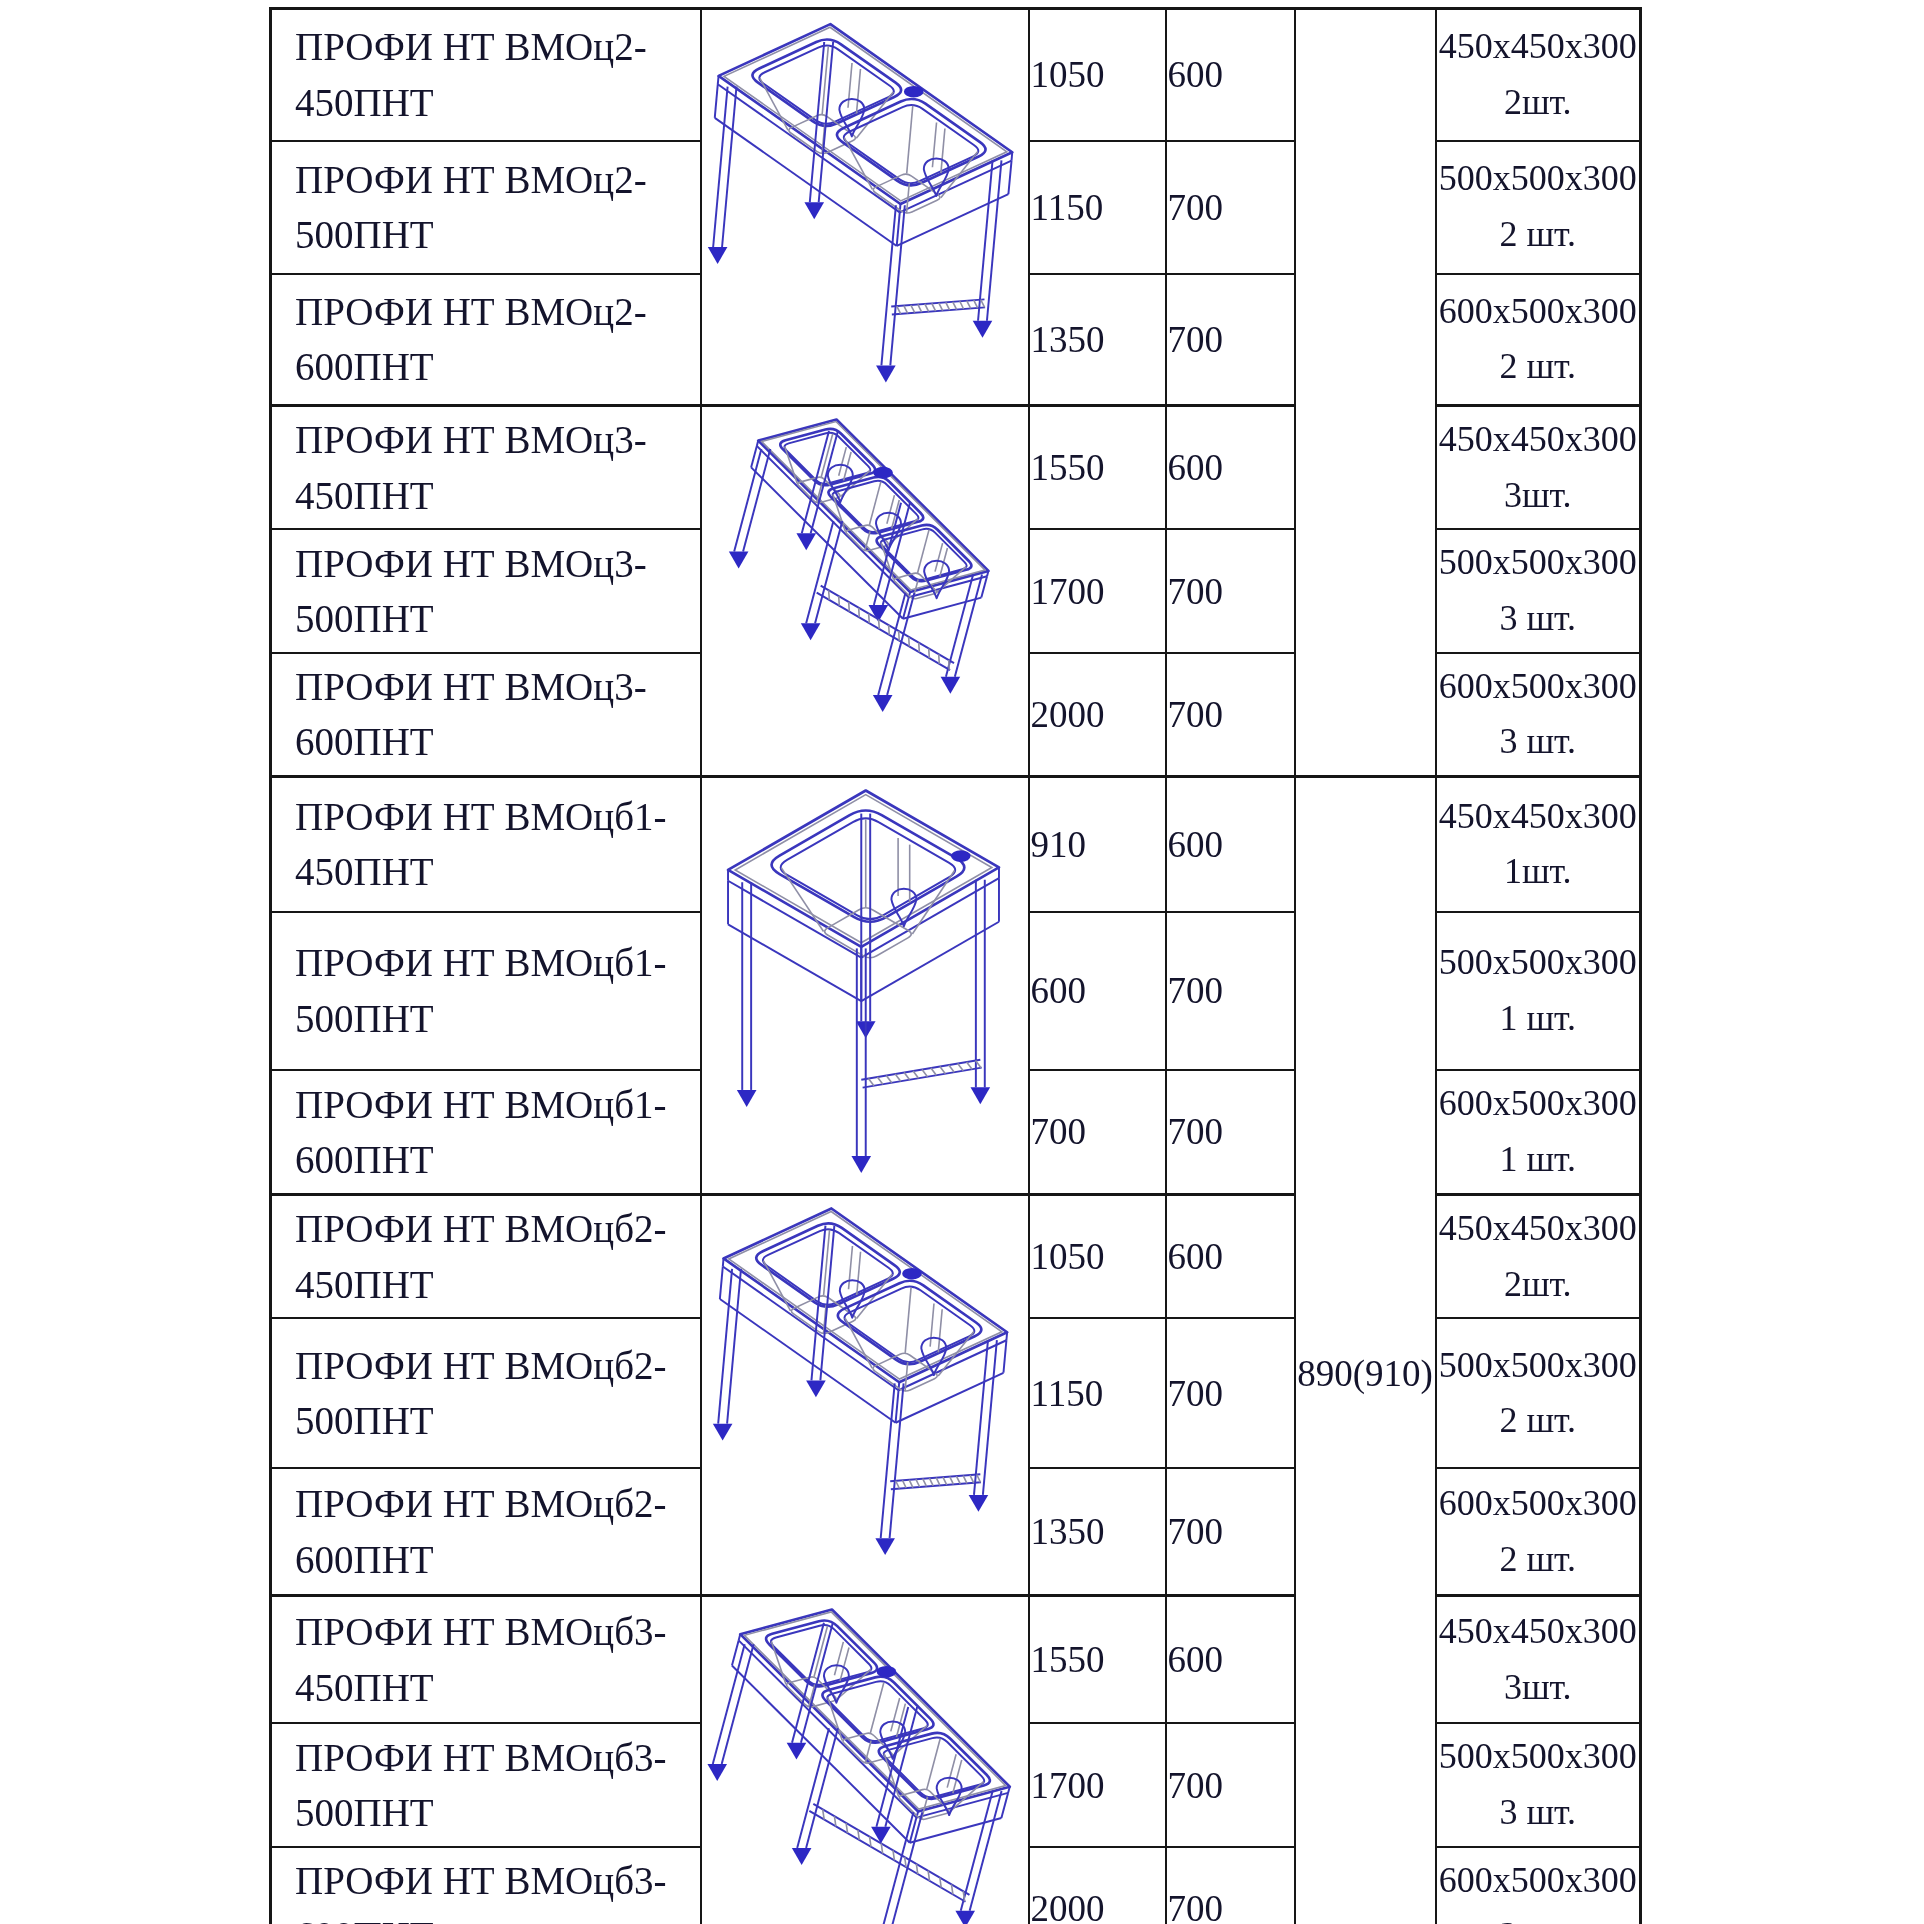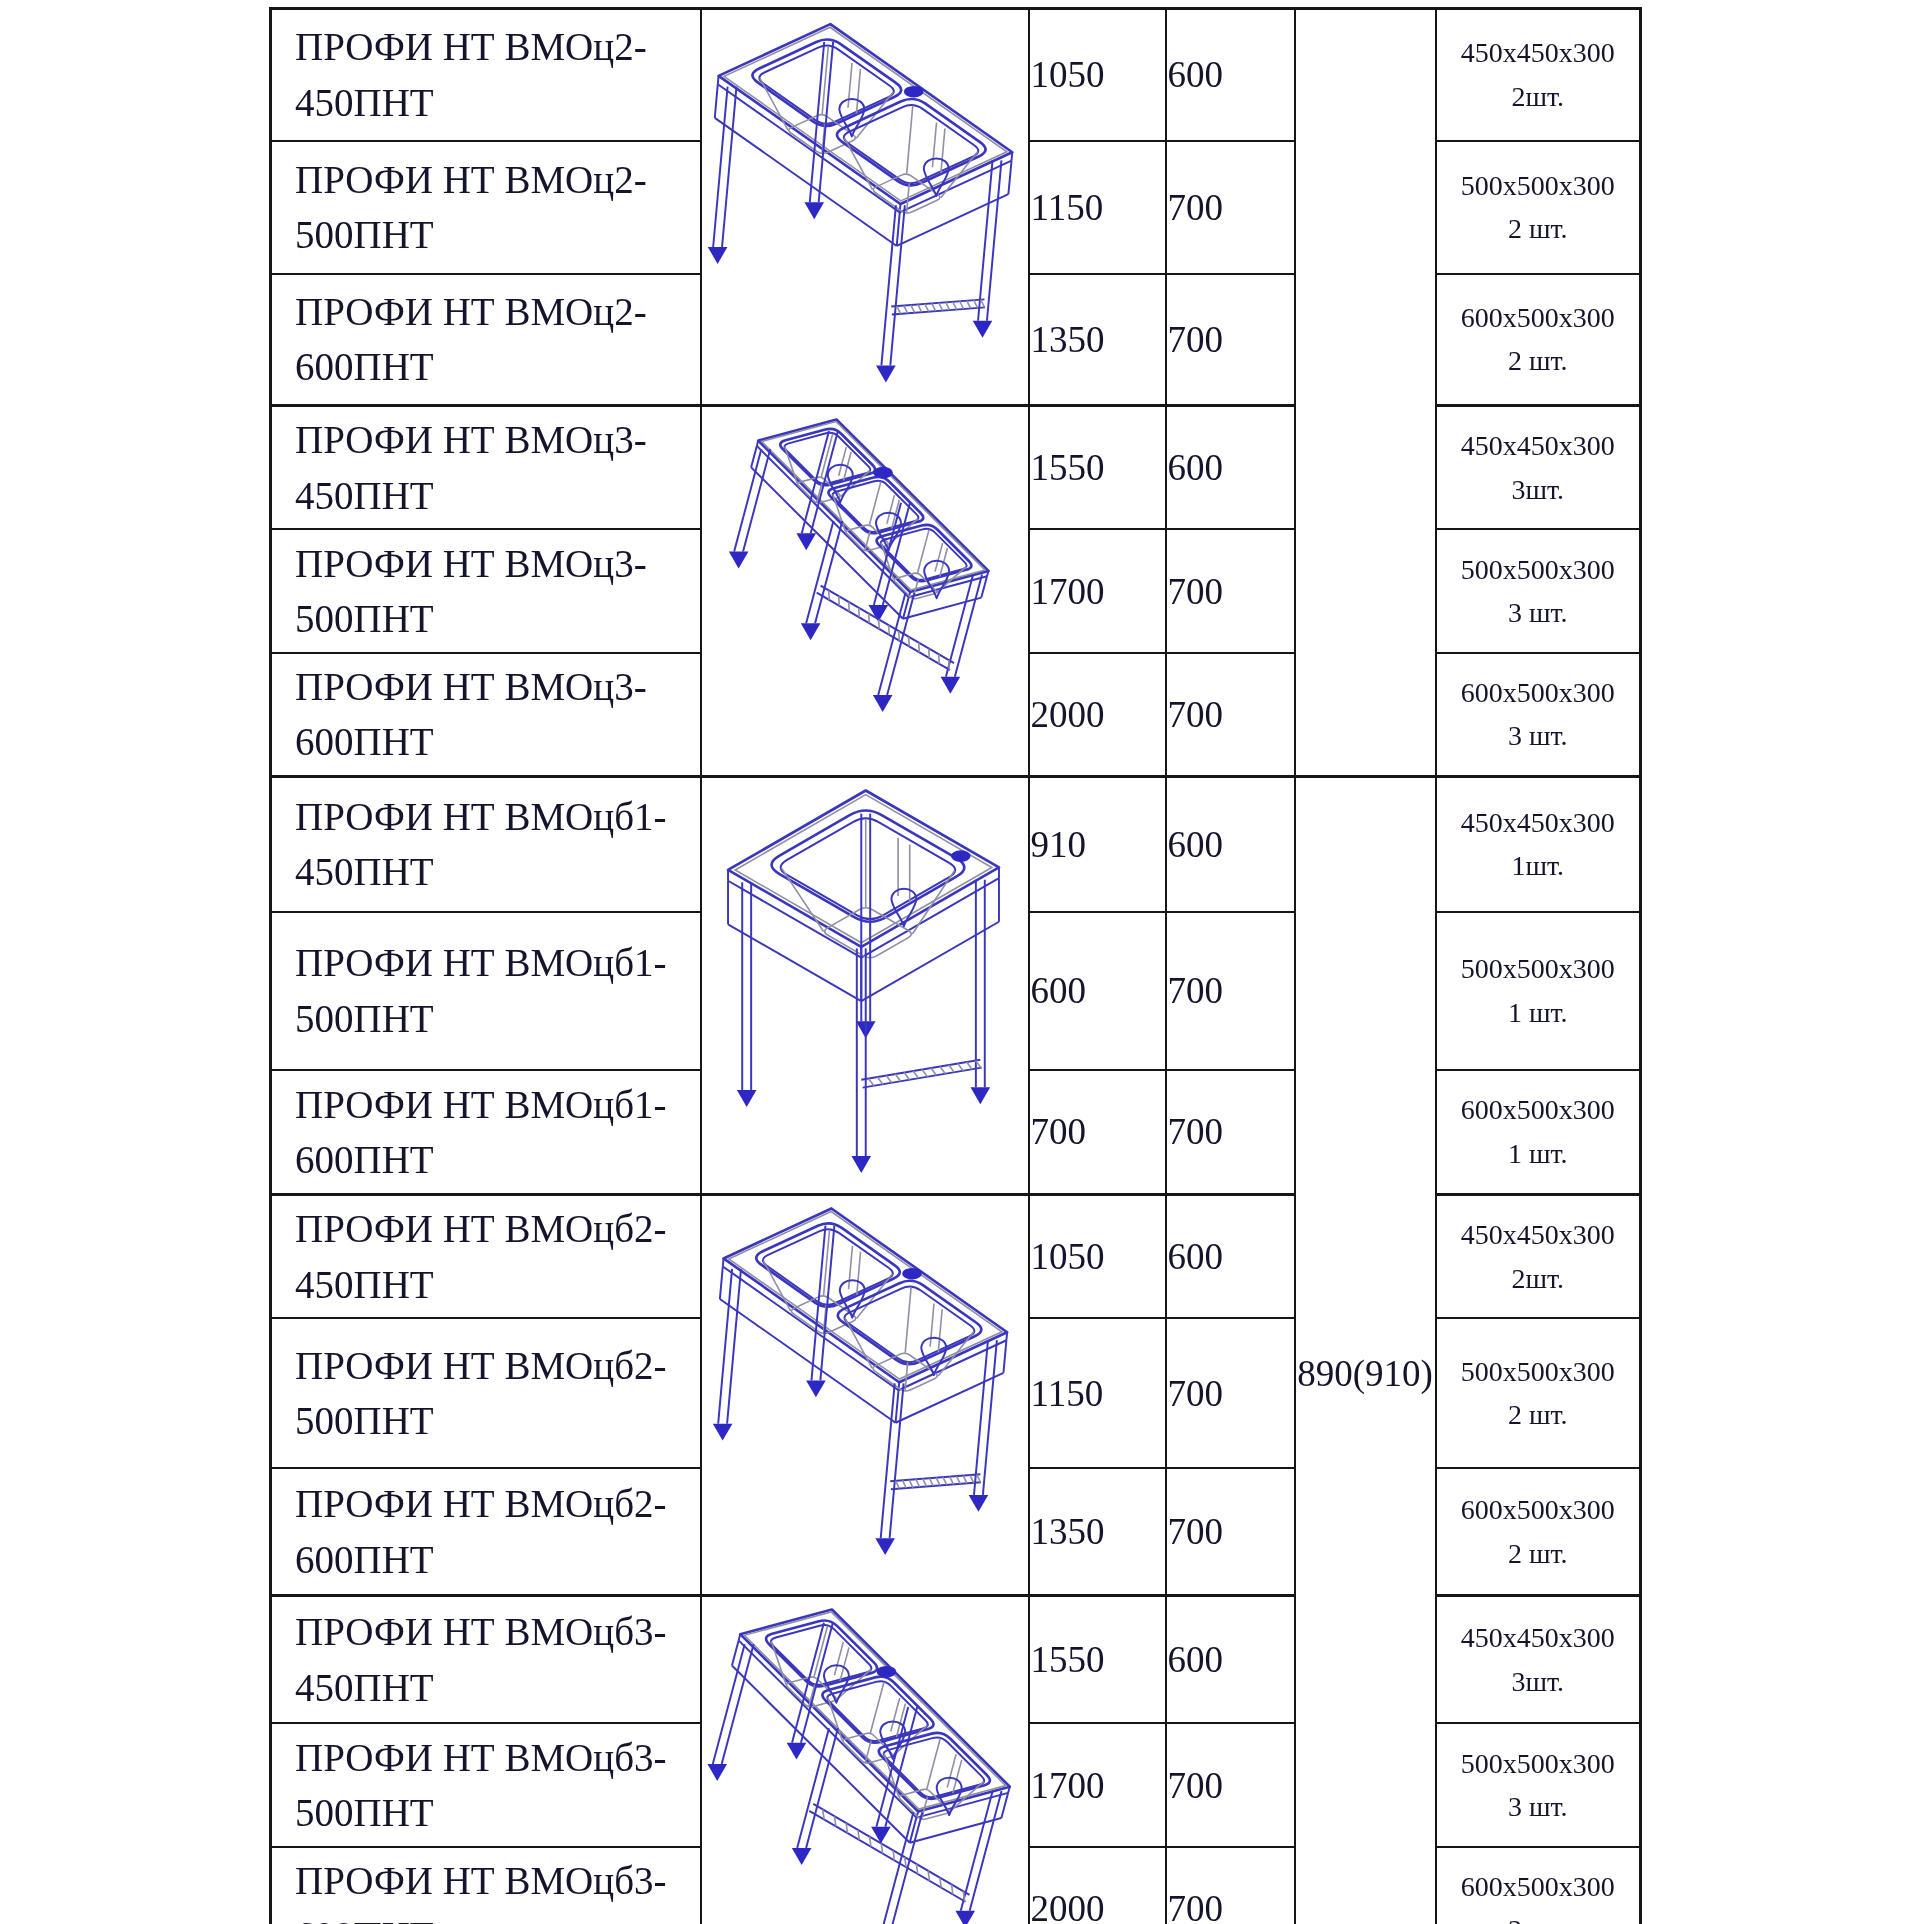--- a/index.html
+++ b/index.html
@@ -5,21 +5,21 @@
   html,body{margin:0;padding:0;background:#ffffff;}
   .page{position:relative;width:1747px;height:1925px;background:#ffffff;overflow:hidden;
         font-family:"Liberation Serif","DejaVu Serif",serif;color:#14142c;}
   table.spec{position:absolute;left:269px;top:7.1px;border-collapse:collapse;table-layout:fixed;
              border:3.6px solid #161616;}
   table.spec td{border:2.7px solid #161616;vertical-align:middle;overflow:hidden;}
   tr.group-start td{border-top-width:3.6px;}
   td.c-name{text-align:left;padding:5.3px 9px 5.3px 23px;font-size:39px;line-height:1.42;white-space:pre-line;}
   td.c-num{text-align:left;font-size:37px;}
   td.c-height{text-align:center;font-size:37px;}
-  td.c-bowl{text-align:center;font-size:28px;line-height:1.55;white-space:pre-line;}
+  td.c-bowl{text-align:center;font-size:36px;line-height:1.55;white-space:pre-line;}
   td.c-img{padding:0;position:relative;}
   td.c-img svg{display:block;position:absolute;left:0;top:0;}
 </style>
 </head>
 <body>
 
 <div class="page">
   <table class="spec" id="spec-table">
       <colgroup>
         <col style="width: 430px;">

